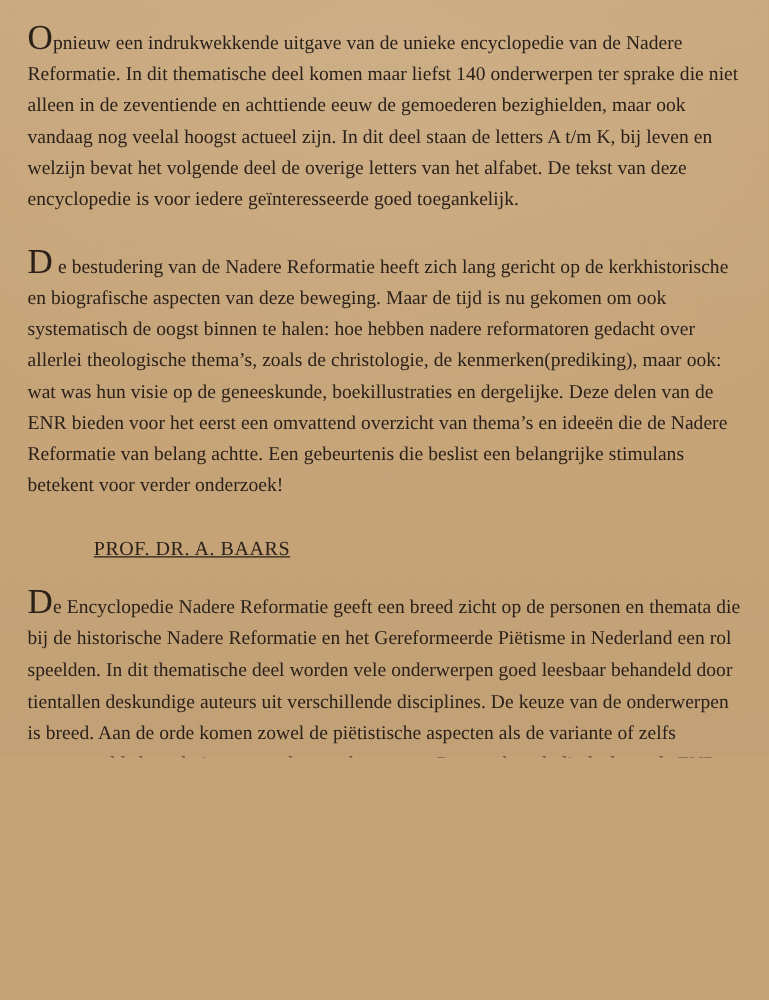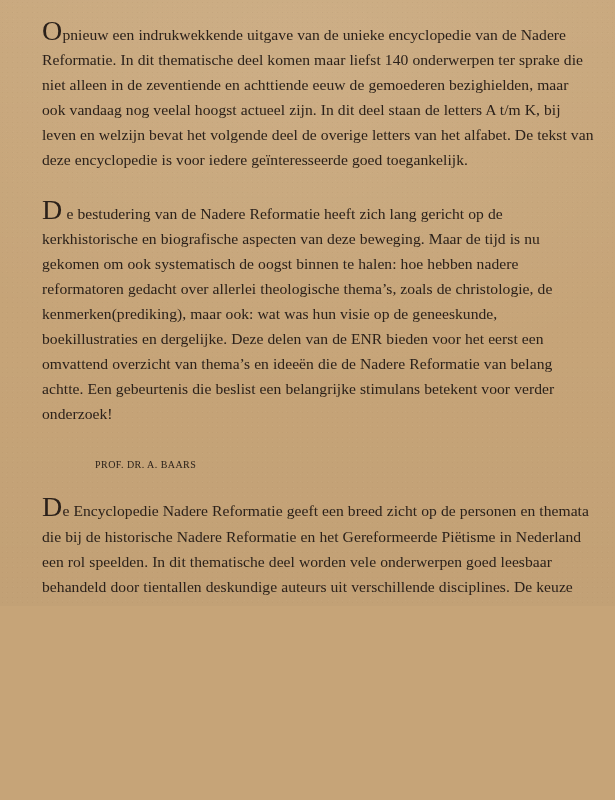--- a/index.html
+++ b/index.html
@@ -26,21 +26,20 @@
       linear-gradient(180deg,
         rgba(255,255,255,0.035) 0%,
         rgba(255,255,255,0.010) 22%,
         rgba(0,0,0,0.000) 55%,
         rgba(0,0,0,0.018) 100%),
       radial-gradient(120% 85% at 50% 12%,
         rgba(255,246,230,0.10) 0%,
         rgba(255,246,230,0.00) 62%),
       #c6a478;
     overflow: hidden;
-    padding-left: 20px;
   }
 
   
   #grain {
     position: absolute;
     inset: 0;
     pointer-events: none;
     opacity: 0.30;
     background-image:
       radial-gradient(rgba(90,66,40,0.16) 0.6px, rgba(0,0,0,0) 0.7px),
@@ -76,26 +75,27 @@
   .gap-wide {
     display: inline-block;
     width: 4px;
   }
 
   #p1 { margin-top: 22px; }
   #p2 { margin-top: 28px; }
   #p3 { margin-top: 23px; }
 
   .attribution {
-    font-size: 10px;
+    font-size: 16px;
     line-height: 20px;
     letter-spacing: 0.45px;
     padding-left: 53px;
     color: #2b211a;
     white-space: nowrap;
+    text-decoration: underline;
   }
   #attr1 { margin-top: 29px; }
   #attr2 { margin-top: 30px; }
 </style>
 </head>
 <body>
 
 <div id="page">
   <div id="grain"></div>
 

